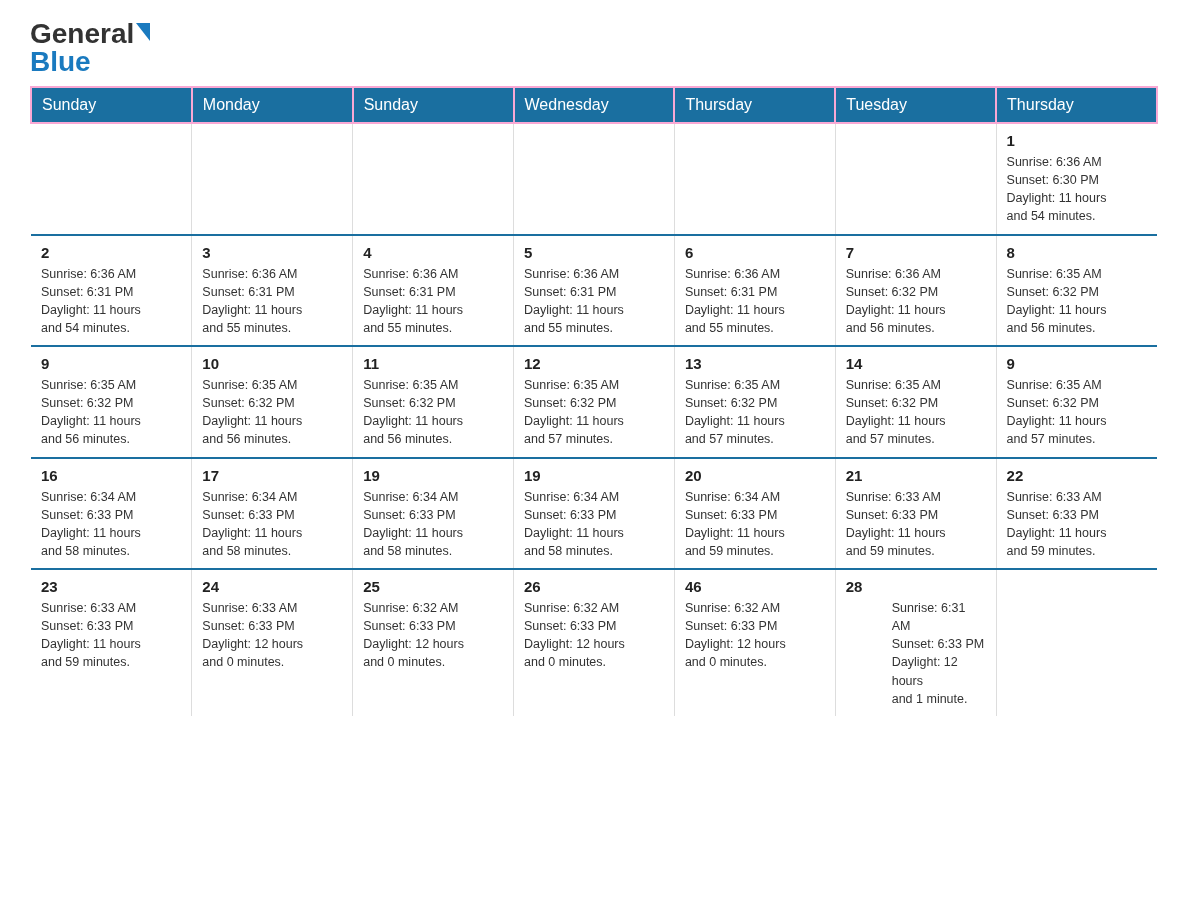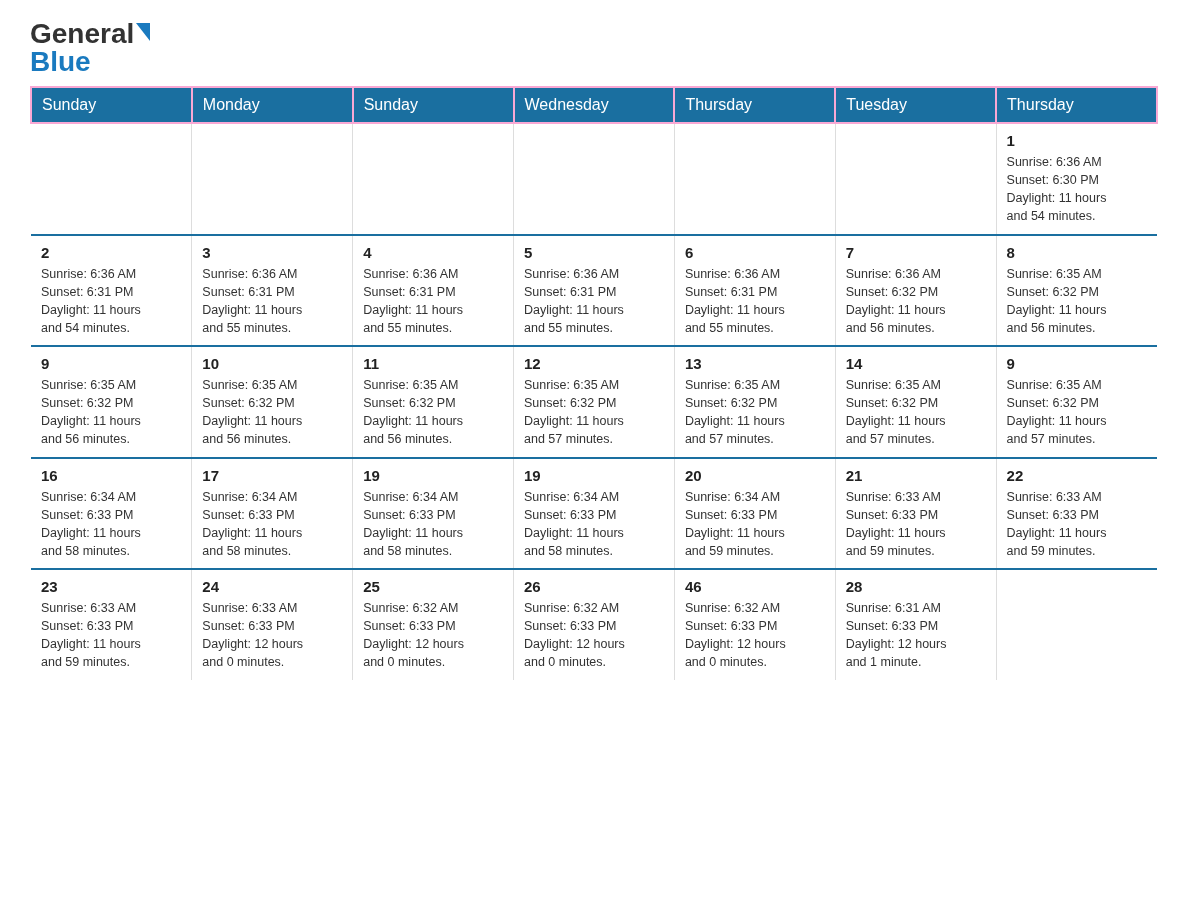--- a/index.html
+++ b/index.html
@@ -339,21 +339,21 @@
         </td>
         <td>
           <span class="day-number">46</span>
           <div class="day-info" style="white-space: pre-line;">Sunrise: 6:32 AM
 Sunset: 6:33 PM
 Daylight: 12 hours
 and 0 minutes.</div>
         </td>
         <td>
           <span class="day-number">28</span>
-          <div class="day-info" style="white-space: pre-line;">Sunrise: 6:31 AM
+          <div class="day-info" style="white-space: pre-line; margin-left: 46px;">Sunrise: 6:31 AM
 Sunset: 6:33 PM
 Daylight: 12 hours
 and 1 minute.</div>
         </td>
         <td></td>
       </tr>
     </tbody>
 </table>
 
 </body></html>

